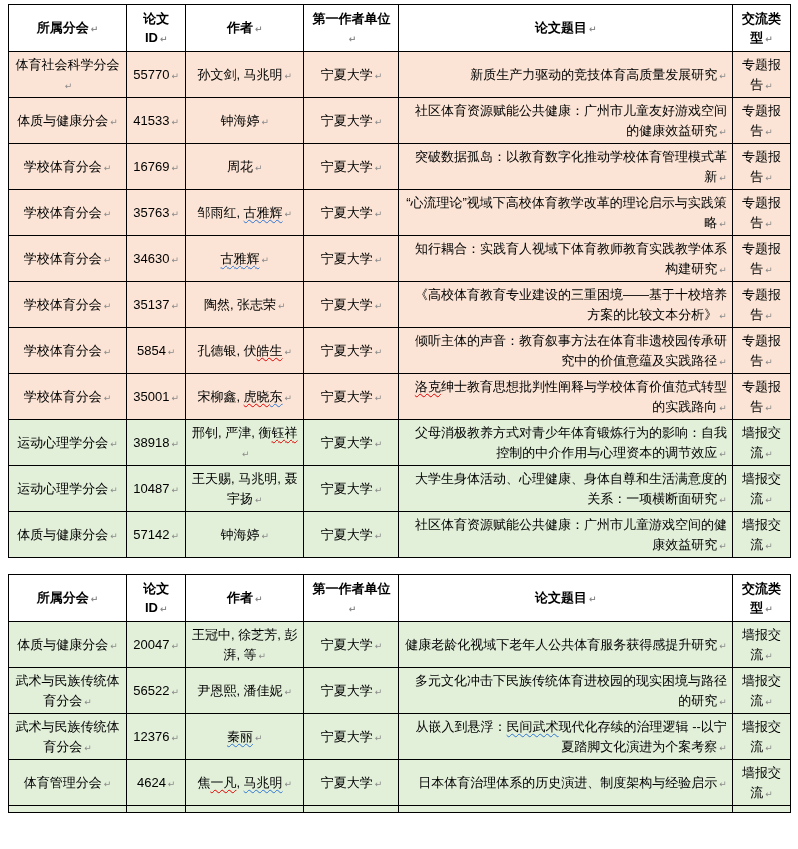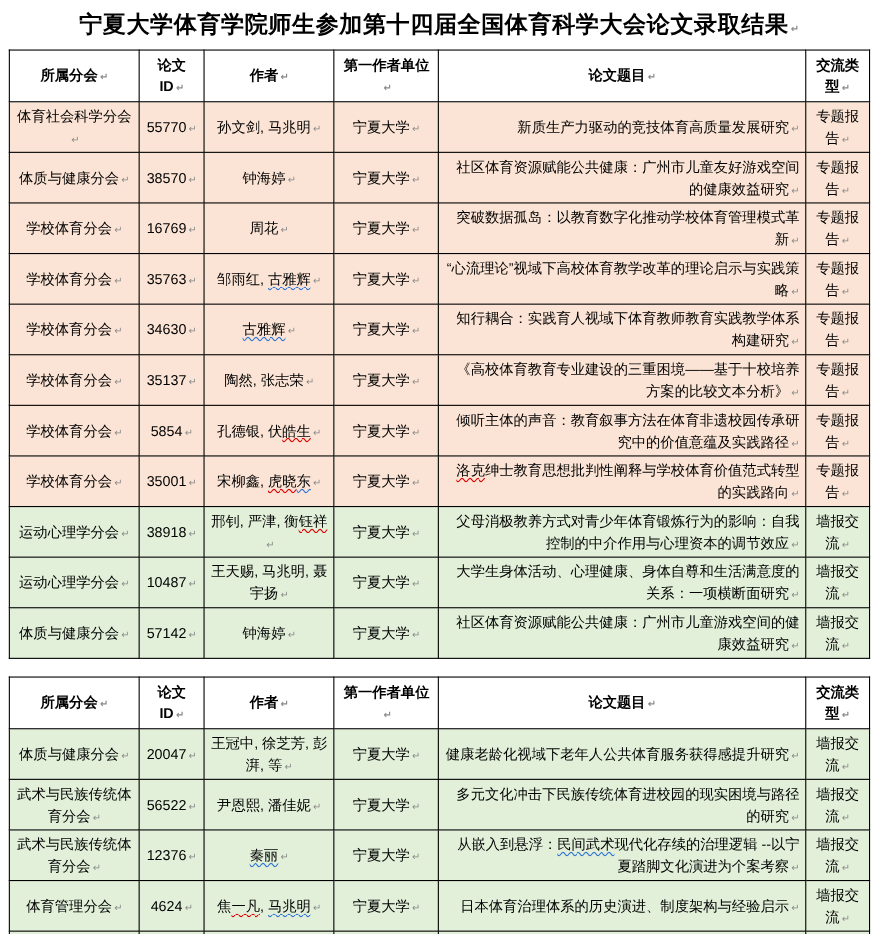--- a/index.html
+++ b/index.html
@@ -16,21 +16,20 @@
   .bg-pink td{background:var(--row_pink,#fbe4d5);}
   .bg-green td{background:var(--row_green,#e2efd9);}
   .wavy-red{text-decoration:underline;text-decoration-style:wavy;text-decoration-color:var(--spell_red,#e00000);text-decoration-thickness:1px;text-underline-offset:2px;}
   .wavy-blue{text-decoration:underline;text-decoration-style:wavy;text-decoration-color:var(--grammar_blue,#2e75d4);text-decoration-thickness:1px;text-underline-offset:2px;}
   .pmark{color:#8a8a8a;font-size:9px;margin-left:2px;vertical-align:baseline;}
 </style>
 </head>
 <body>
 
 <div class="page">
-  <h1 class="doc-title"><span>宁夏大学体育学院师生参加第十四届全国体育科学大会论文录取结果</span><span class="pmark">↵</span></h1>
 
   <table class="results">
     <colgroup>
       <col style="width:118px">
         <col style="width:59px">
         <col style="width:118px">
       <col style="width:95px">
         <col style="width:333px">
         <col style="width:58px">
     </colgroup>
@@ -48,21 +47,21 @@
         <tr class="bg-pink">
     <td class="col0"><span>体育社会科学分会</span><span class="pmark">↵</span></td>
     <td class="col1"><span>55770</span><span class="pmark">↵</span></td>
     <td class="col2"><span>孙文剑, 马兆明</span><span class="pmark">↵</span></td>
     <td class="col3"><span>宁夏大学</span><span class="pmark">↵</span></td>
     <td class="col4"><span>新质生产力驱动的竞技体育高质量发展研究</span><span class="pmark">↵</span></td>
     <td class="col5"><span>专题报告</span><span class="pmark">↵</span></td>
   </tr>
         <tr class="bg-pink">
     <td class="col0"><span>体质与健康分会</span><span class="pmark">↵</span></td>
-    <td class="col1"><span>38570</span><span class="pmark">↵</span></td>
+    <td class="col1"><span>41533</span><span class="pmark">↵</span></td>
     <td class="col2"><span>钟海婷</span><span class="pmark">↵</span></td>
     <td class="col3"><span>宁夏大学</span><span class="pmark">↵</span></td>
     <td class="col4"><span>社区体育资源赋能公共健康：广州市儿童友好游戏空间的健康效益研究</span><span class="pmark">↵</span></td>
     <td class="col5"><span>专题报告</span><span class="pmark">↵</span></td>
   </tr>
         <tr class="bg-pink">
     <td class="col0"><span>学校体育分会</span><span class="pmark">↵</span></td>
     <td class="col1"><span>16769</span><span class="pmark">↵</span></td>
     <td class="col2"><span>周花</span><span class="pmark">↵</span></td>
     <td class="col3"><span>宁夏大学</span><span class="pmark">↵</span></td>

